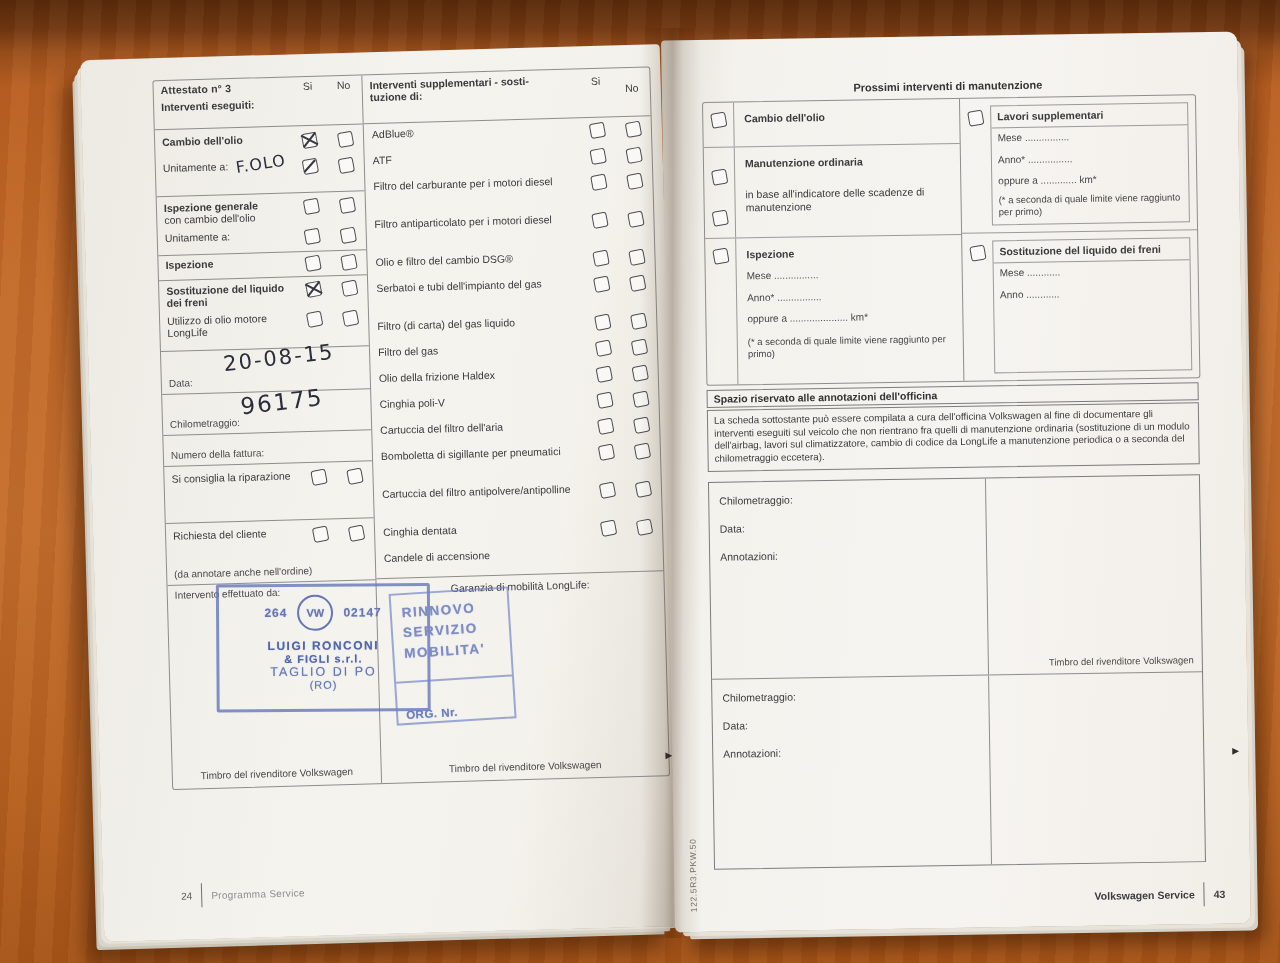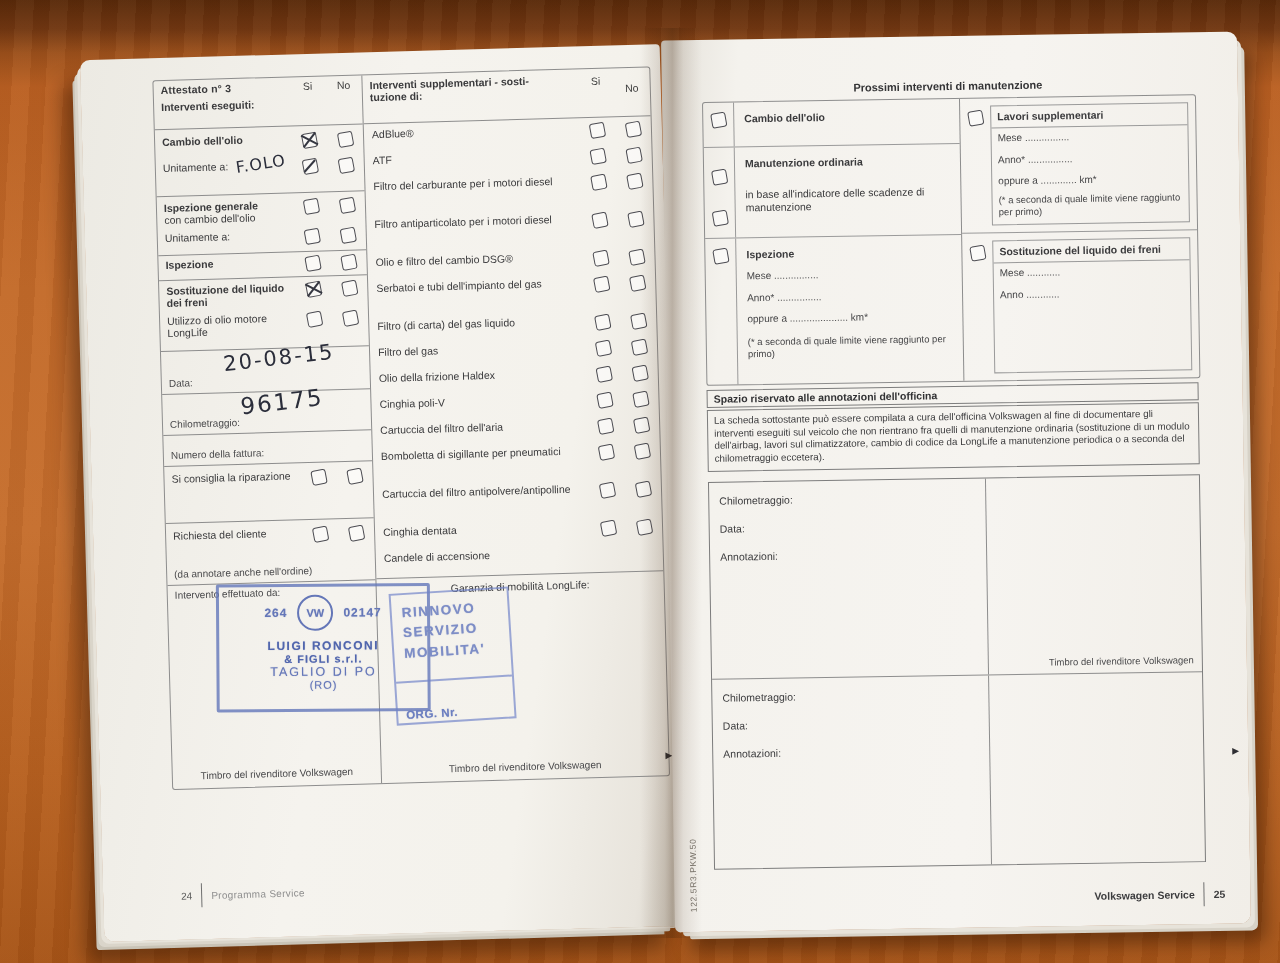--- a/index.html
+++ b/index.html
@@ -507,17 +507,17 @@
         <div>Annotazioni:</div>
       </div>
       <div class="ann-right"></div>
     </div>
   </div>
   <div class="arrow" style="left:560px;top:714px;">▶</div>
   <div class="spine-code">122.5R3.PKW.50</div>
   <div class="pfoot pfoot-right">
     <span>Volkswagen Service</span>
     <span class="bar"></span>
-    <span>25</span>
+    <span>43</span>
   </div>
 </div>
 
 <div class="spine-shadow"></div>
 
 </body></html>

